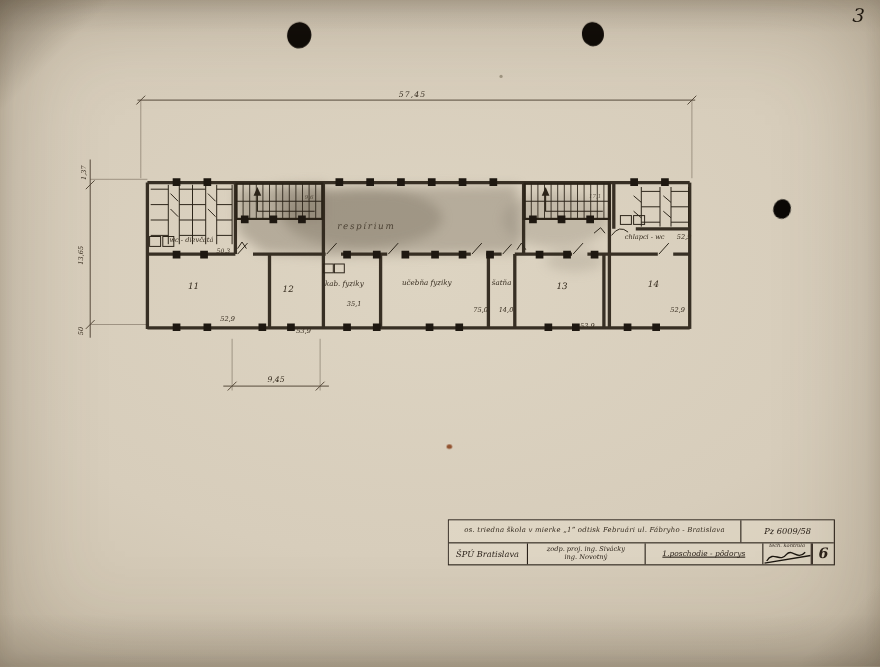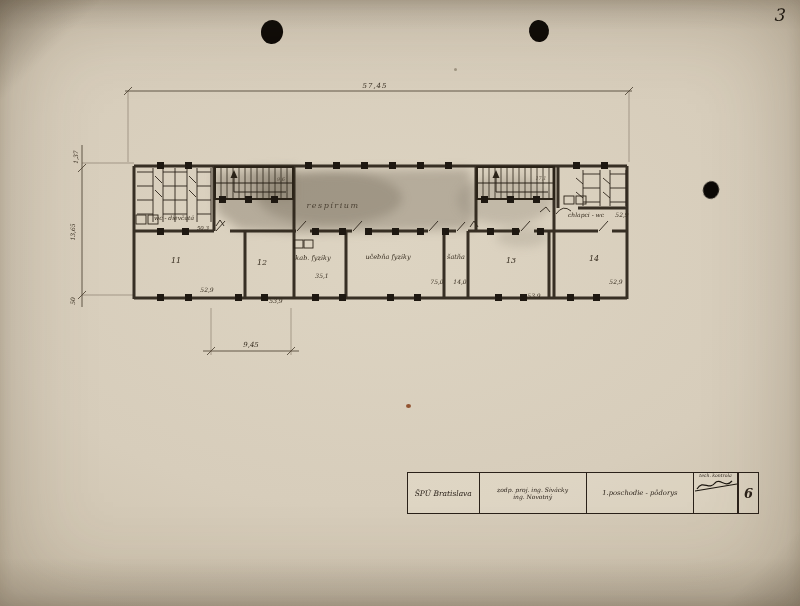--- a/index.html
+++ b/index.html
@@ -27,21 +27,21 @@
   .tb-row1{border-bottom:1px solid #2a2119;}
   .tb-cell{display:flex;align-items:center;justify-content:center;
     border-right:1px solid #2a2119;box-sizing:border-box;overflow:hidden;
     font-style:italic;white-space:nowrap;position:relative;}
   .tb-cell:last-child{border-right:none;}
   .c-title{flex:1;font-size:6.3px;letter-spacing:.2px;color:#33291d;}
   .c-num{width:84px;font-size:7.5px;}
   .c-org{width:76px;font-size:7.5px;font-style:italic;}
   .c-proj{width:114px;font-size:6px;flex-direction:column;line-height:7px;}
   .c-proj span{display:block;}
-  .c-draw{width:114px;font-size:6.8px;}
+  .c-draw{width:114px;font-size:6.8px;text-decoration:underline;}
   .c-check{width:47px;flex-direction:column;justify-content:flex-start;font-size:4.6px;line-height:6px;}
   .c-sheet{width:21px;font-size:13px;font-weight:bold;border-left:1.4px solid #2a2119;}
   .sig{position:absolute;left:0;top:2px;width:47px;height:19px;}
   .speck{position:absolute;left:406px;top:404px;width:5px;height:4px;border-radius:50%;
     background:#8a4520;opacity:.9;}
   .speck2{position:absolute;left:454px;top:68px;width:3px;height:3px;border-radius:50%;
     background:#7a6f5c;opacity:.6;}
 </style>
 </head>
 <body>
@@ -169,20 +169,24 @@
     <text class="t tc" x="437" y="284" font-size="6">75,0</text>
     <text class="t tc" x="456" y="259" font-size="6.5">šatňa</text>
     <text class="t tc" x="460" y="284" font-size="6">14,0</text>
     <text class="t tc" x="511" y="263" font-size="8">13</text>
     <text class="t tc" x="534" y="298" font-size="6">53,9</text>
     <text class="t tc" x="594" y="261" font-size="8">14</text>
     <text class="t tc" x="616" y="284" font-size="6">52,9</text>
   </svg>
 
   <div class="tblock">
+    <div class="tb-row tb-row1">
+      <div class="tb-cell c-title">os. triedna škola v mierke „1“ odtisk Februári ul. Fábryho - Bratislava</div>
+      <div class="tb-cell c-num">Pz 6009/58</div>
+    </div>
     <div class="tb-row">
       <div class="tb-cell c-org">ŠPÚ Bratislava</div>
       <div class="tb-cell c-proj">
         <span>zodp. proj. ing. Sivácky</span>
         <span>ing. Novotný</span>
       </div>
       <div class="tb-cell c-draw">1.poschodie - pôdorys</div>
       <div class="tb-cell c-check">
         <span>tech. kontrola</span>
         <svg class="sig" viewBox="0 0 47 19">

